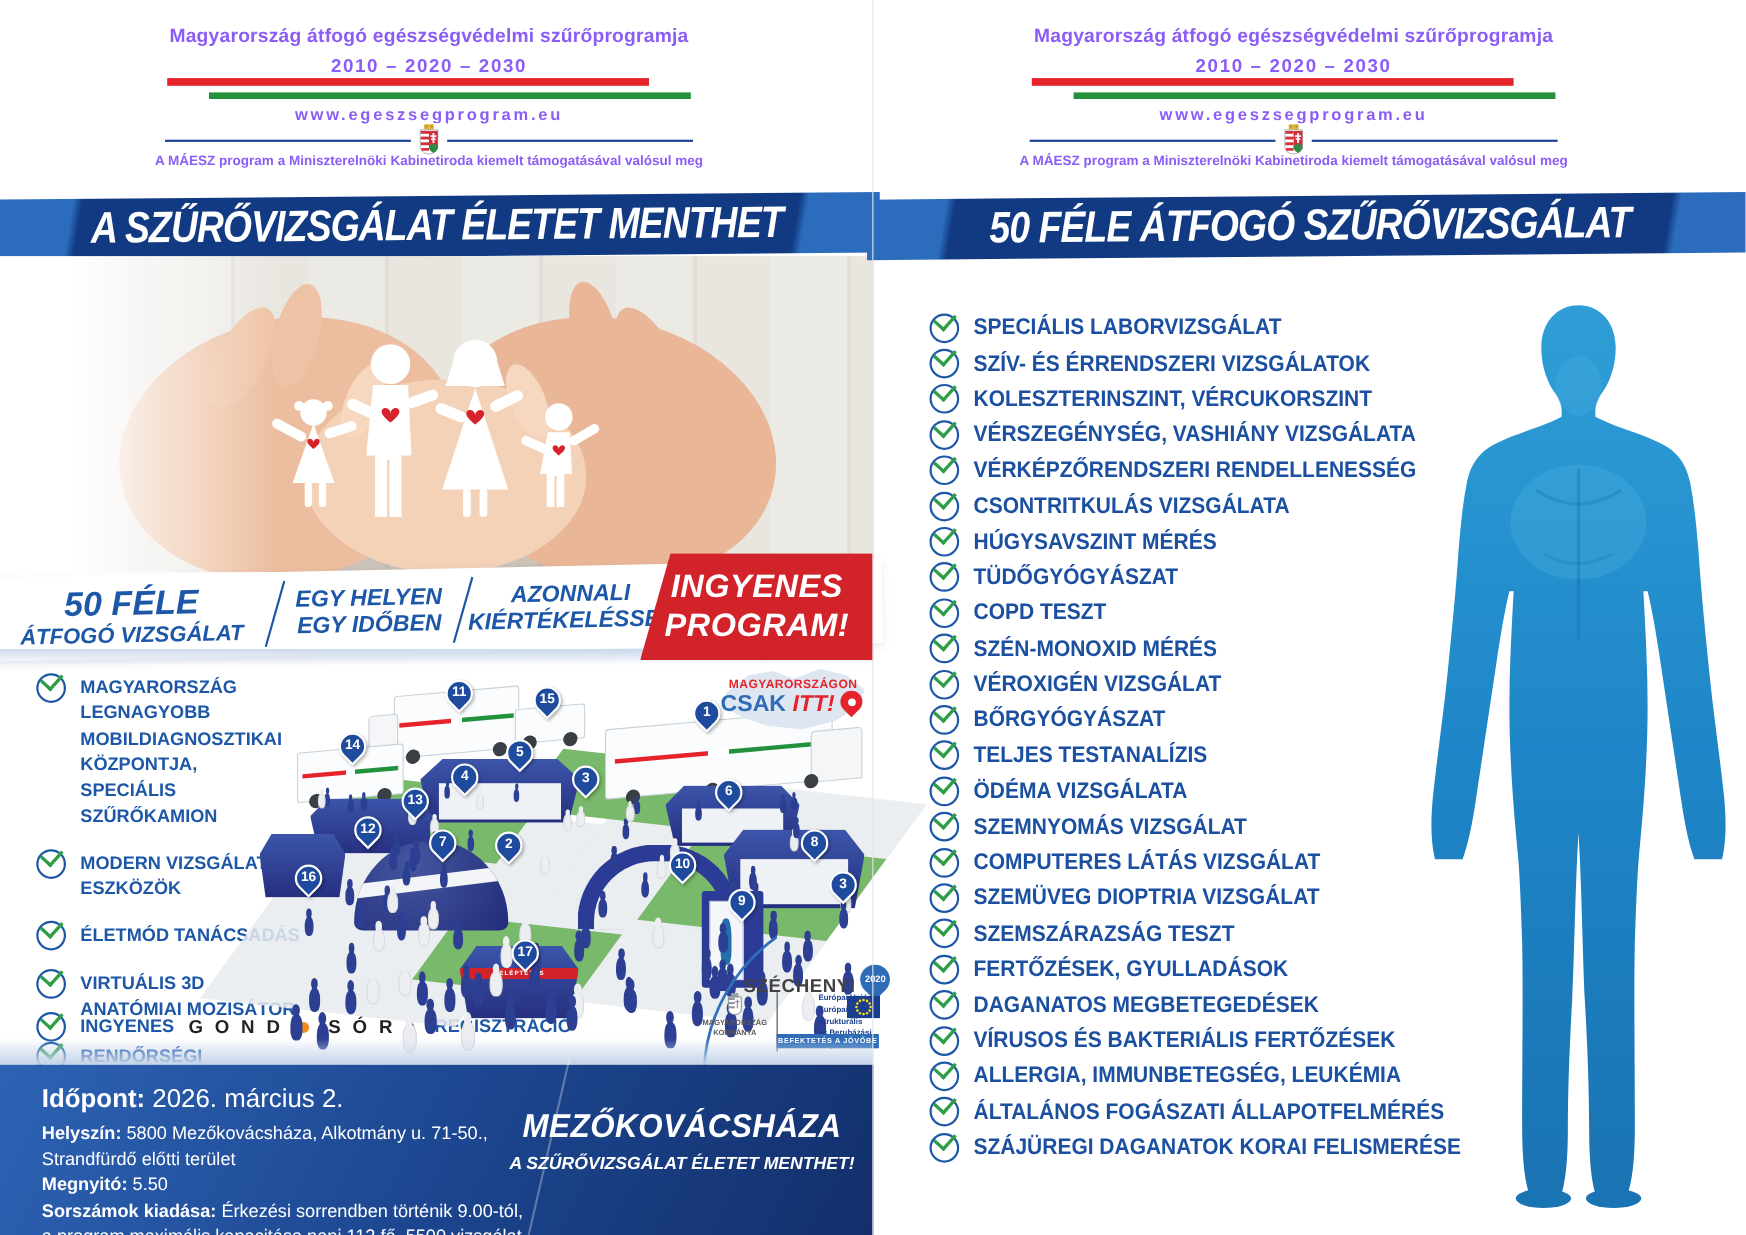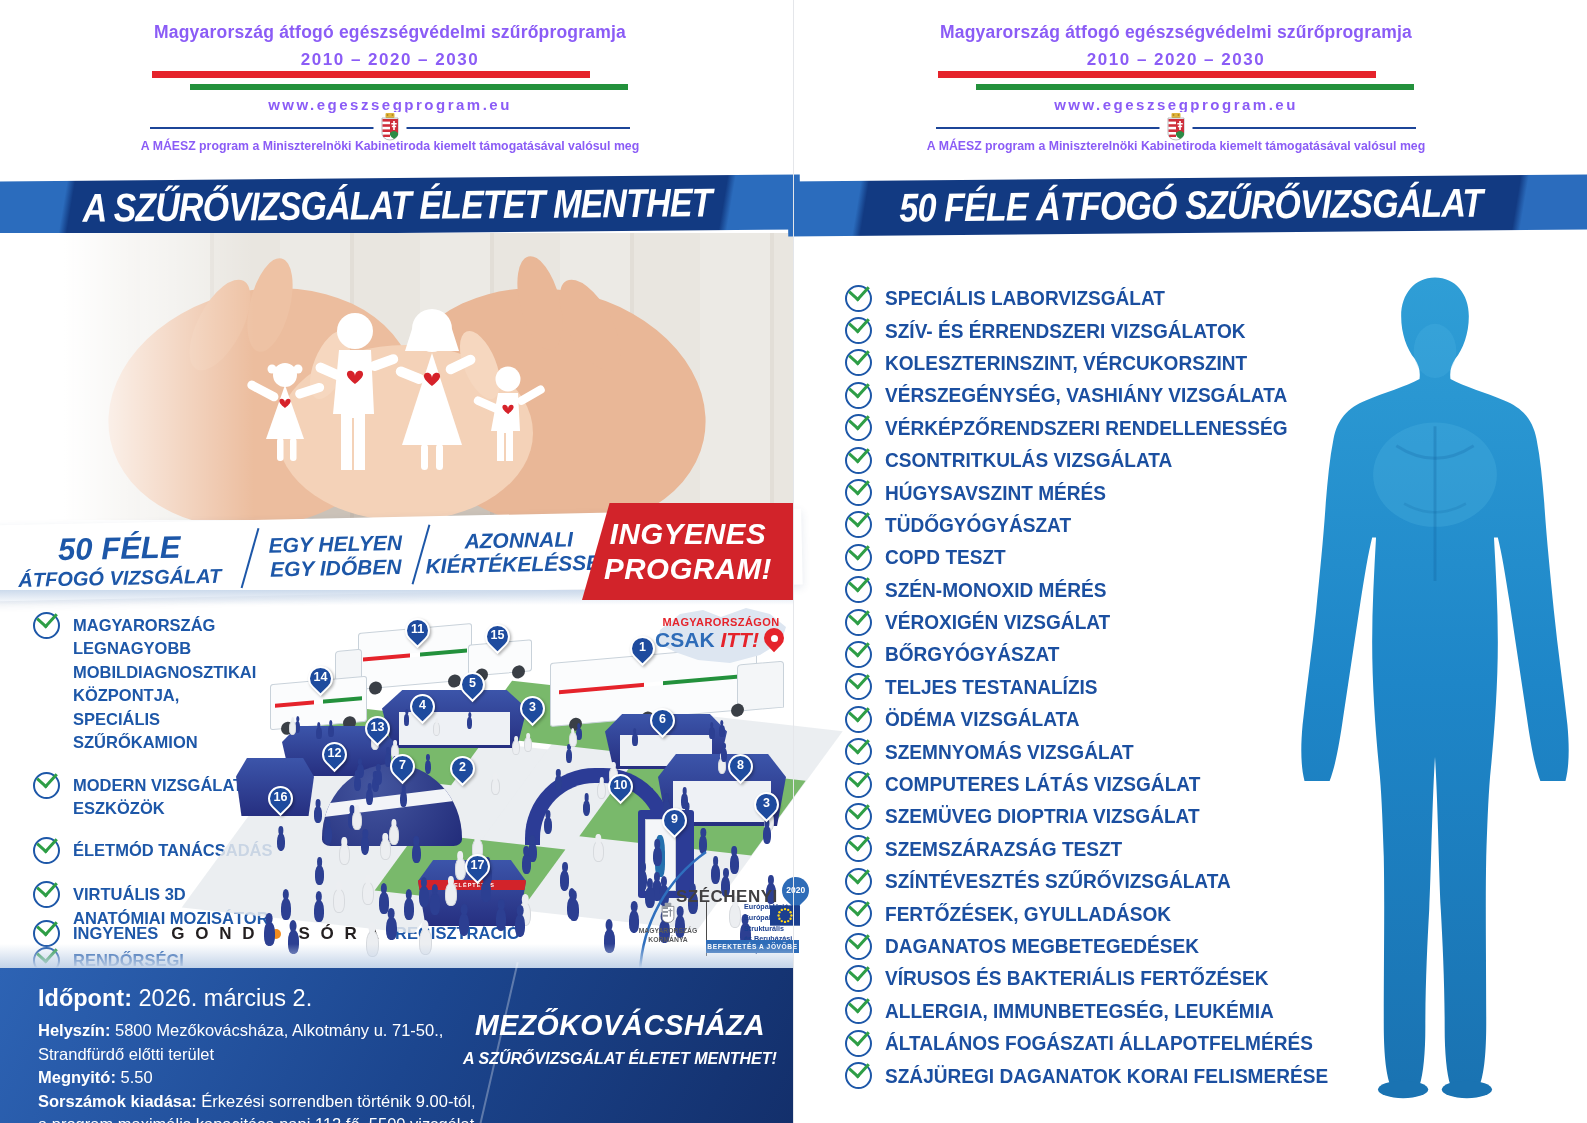--- a/index.html
+++ b/index.html
@@ -686,24 +686,20 @@
         <div class="ritem">
           <span class="check"></span>
           <span class="r-text">SZEMÜVEG DIOPTRIA VIZSGÁLAT</span>
         </div>
         <div class="ritem">
           <span class="check"></span>
           <span class="r-text">SZEMSZÁRAZSÁG TESZT</span>
         </div>
         <div class="ritem">
           <span class="check"></span>
-          <span class="r-text">SZÍNTÉVESZTÉS SZŰRŐVIZSGÁLATA</span>
-        </div>
-        <div class="ritem">
-          <span class="check"></span>
           <span class="r-text">FERTŐZÉSEK, GYULLADÁSOK</span>
         </div>
         <div class="ritem">
           <span class="check"></span>
           <span class="r-text">DAGANATOS MEGBETEGEDÉSEK</span>
         </div>
         <div class="ritem">
           <span class="check"></span>
           <span class="r-text">VÍRUSOS ÉS BAKTERIÁLIS FERTŐZÉSEK</span>
         </div>

